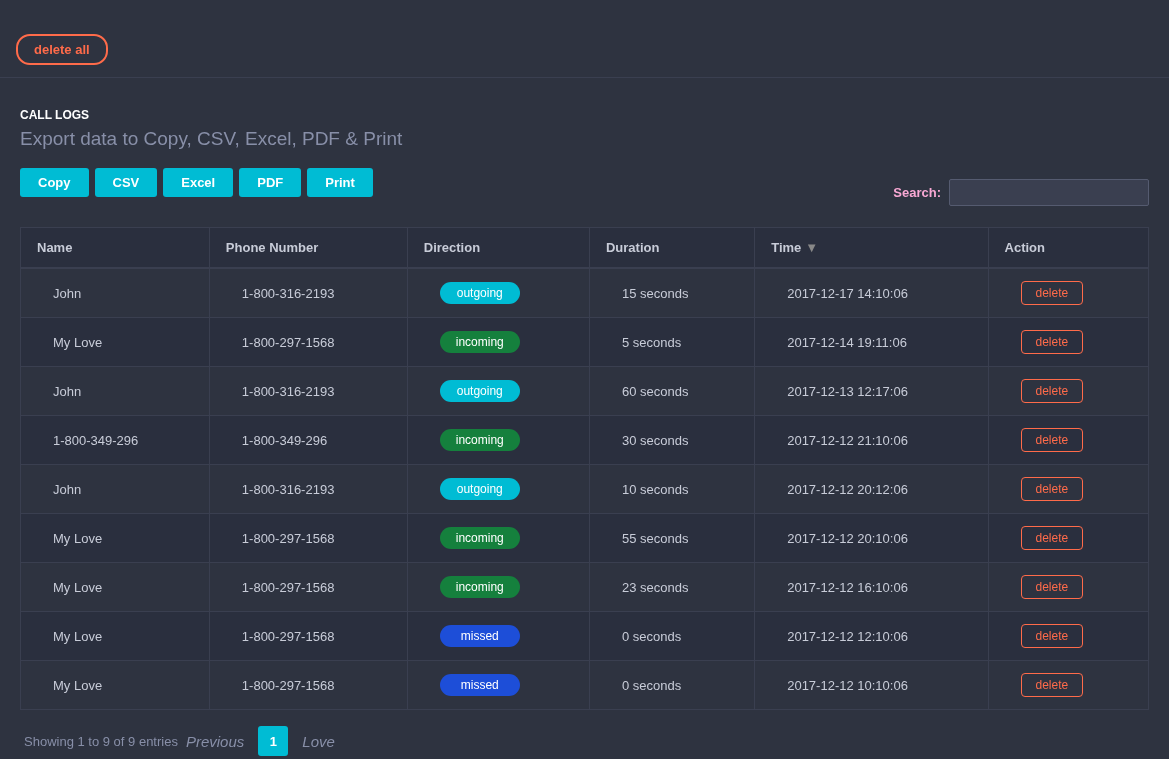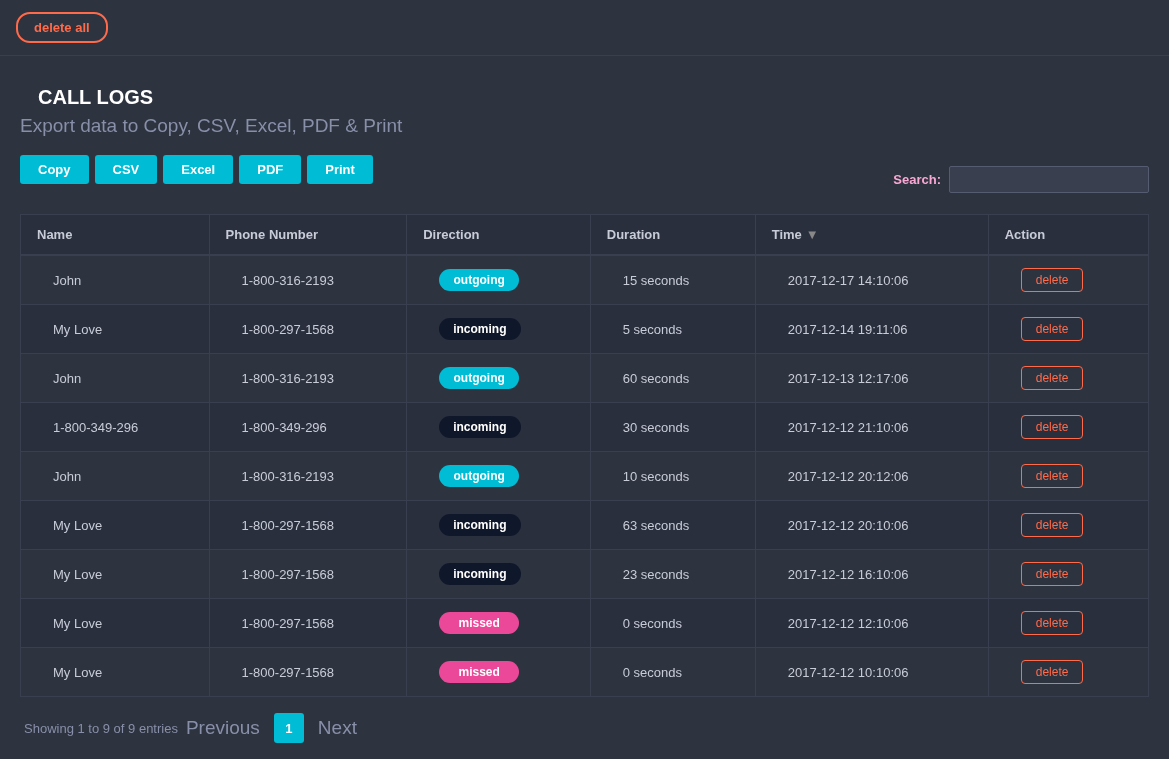--- a/index.html
+++ b/index.html
@@ -19,33 +19,33 @@
 
     .delete-all-btn {
       background: transparent;
       border: 2px solid #ff6b4a;
       color: #ff6b4a;
       padding: 6px 16px;
       cursor: pointer;
       font-size: 13px;
       font-weight: bold;
       border-radius: 14px;
+      margin-top: 22px;
     }
 
     
     .main-content {
       padding: 30px 20px;
     }
 
     .section-title {
       color: #ffffff;
-      font-size: 20px;
+      font-size: 12px;
       font-weight: bold;
       margin-bottom: 6px;
-      margin-left: 18px;
     }
 
     .export-label {
       color: #888fa8;
       font-size: 19px;
       margin-bottom: 18px;
     }
 
     
     .export-buttons {
@@ -148,33 +148,33 @@
       border-right: 1px solid #3a3f50;
     }
     tbody td:last-child { border-right: none; }
 
     
     .badge {
       display: inline-block;
       padding: 4px 14px;
       border-radius: 20px;
       font-size: 12px;
-      font-weight: bold;
+      font-weight: normal;
       color: #fff;
       text-align: center;
       min-width: 80px;
     }
     .badge-outgoing {
       background-color: #00bcd4;
     }
     .badge-incoming {
-      background-color: #0f172a;
+      background-color: #15803d;
     }
     .badge-missed {
-      background-color: #ec4899;
+      background-color: #1d4ed8;
       text-align: center;
     }
 
     
     .delete-btn {
       background: transparent;
       border: 1px solid #ff6b4a;
       color: #ff6b4a;
       padding: 4px 14px;
       cursor: pointer;
@@ -195,23 +195,24 @@
     .pagination {
       display: flex;
       align-items: center;
       gap: 6px;
     }
 
     .pagination-btn {
       background: transparent;
       border: none;
       color: #888fa8;
-      font-size: 19px;
+      font-size: 15px;
       cursor: pointer;
       padding: 4px 8px;
+      font-style: italic;
     }
 
     .pagination-page {
       background: #00bcd4;
       color: #fff;
       border: none;
       width: 30px;
       height: 30px;
       border-radius: 3px;
       font-size: 13px;
@@ -297,21 +298,21 @@
             <td>1-800-316-2193</td>
             <td><span class="badge badge-outgoing">outgoing</span></td>
             <td>10 seconds</td>
             <td>2017-12-12 20:12:06</td>
             <td><button class="delete-btn">delete</button></td>
           </tr>
           <tr>
             <td>My Love</td>
             <td>1-800-297-1568</td>
             <td><span class="badge badge-incoming">incoming</span></td>
-            <td>63 seconds</td>
+            <td>55 seconds</td>
             <td>2017-12-12 20:10:06</td>
             <td><button class="delete-btn">delete</button></td>
           </tr>
           <tr>
             <td>My Love</td>
             <td>1-800-297-1568</td>
             <td><span class="badge badge-incoming">incoming</span></td>
             <td>23 seconds</td>
             <td>2017-12-12 16:10:06</td>
             <td><button class="delete-btn">delete</button></td>
@@ -334,16 +335,16 @@
           </tr>
         </tbody>
     </table>
   </div>
 
   <div class="table-footer">
     <span>Showing 1 to 9 of 9 entries</span>
     <div class="pagination">
       <button class="pagination-btn">Previous</button>
       <button class="pagination-page">1</button>
-      <button class="pagination-btn">Next</button>
+      <button class="pagination-btn">Love</button>
     </div>
   </div>
 </div>
 
 </body></html>

